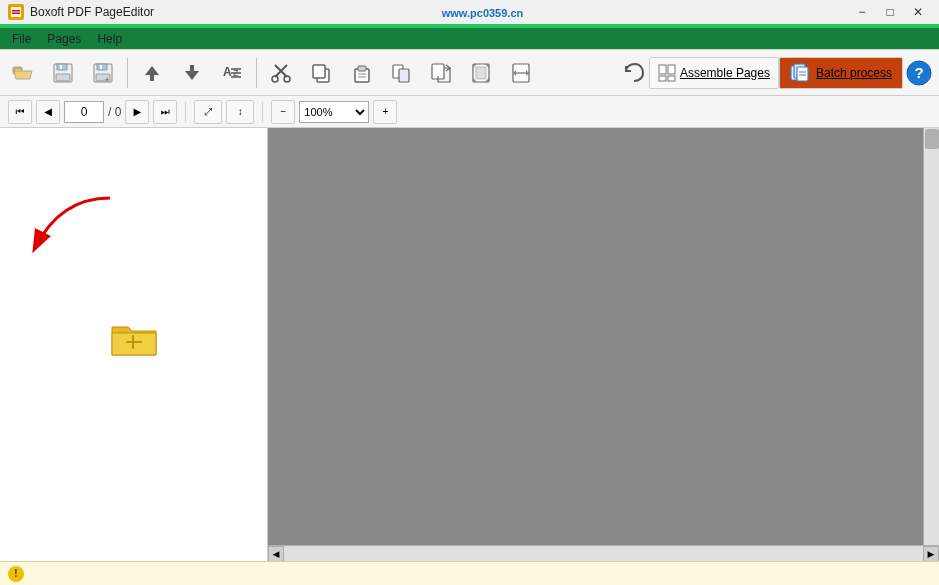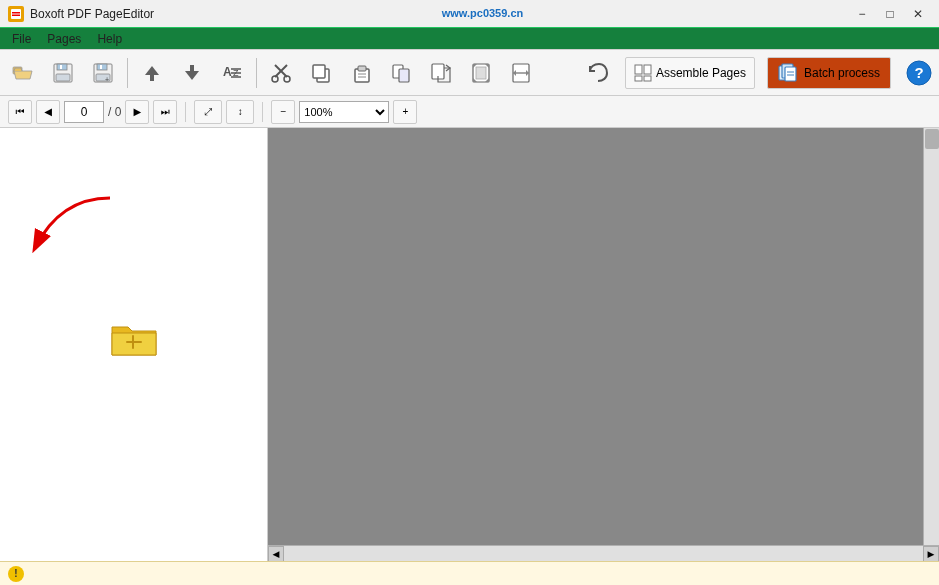--- a/index.html
+++ b/index.html
@@ -5,21 +5,21 @@
     * { box-sizing: border-box; margin: 0; padding: 0; }
     body { font-family: 'Segoe UI', Arial, sans-serif; font-size: 12px; background: #f0f0f0; width: 939px; height: 585px; overflow: hidden; position: relative; }
 
     
     .title-bar {
       height: 28px;
       background: #f0f0f0;
       display: flex;
       align-items: center;
       padding: 0 8px;
-      border-bottom: 1px solid #22c55e;
+      border-bottom: 4px solid #22c55e;
       position: relative;
     }
     .title-bar-icon {
       width: 16px; height: 16px;
       background: #e8a000;
       border-radius: 2px;
       margin-right: 6px;
       display: flex; align-items: center; justify-content: center;
     }
     .title-bar-text {
@@ -111,21 +111,21 @@
     .nav-total {
       font-size: 12px;
       color: #444;
     }
     .nav-sep {
       width: 1px; height: 20px;
       background: #ccc;
       margin: 0 4px;
     }
     .zoom-select {
-      width: 90px; height: 22px;
+      width: 70px; height: 22px;
       border: 1px solid #aaa;
       background: white;
       font-size: 11px;
     }
 
     
     .main-area {
       display: flex;
       height: calc(585px - 28px - 22px - 46px - 32px - 24px);
     }
@@ -253,22 +253,23 @@
     .help-btn {
       width: 32px; height: 32px;
       border: 1px solid transparent;
       background: transparent;
       cursor: pointer;
       display: flex; align-items: center; justify-content: center;
       border-radius: 50%;
     }
 
     .toolbar-right {
-      display: flex; align-items: flex-end; gap: 12px;
+      display: flex; align-items: flex-end; gap: 0;
       margin-left: auto;
+      text-decoration: underline;
     }
 
     
     .site-watermark {
       position: absolute;
       top: 6px;
       left: 0;
       right: 10px;
       text-align: center;
       z-index: 200;

